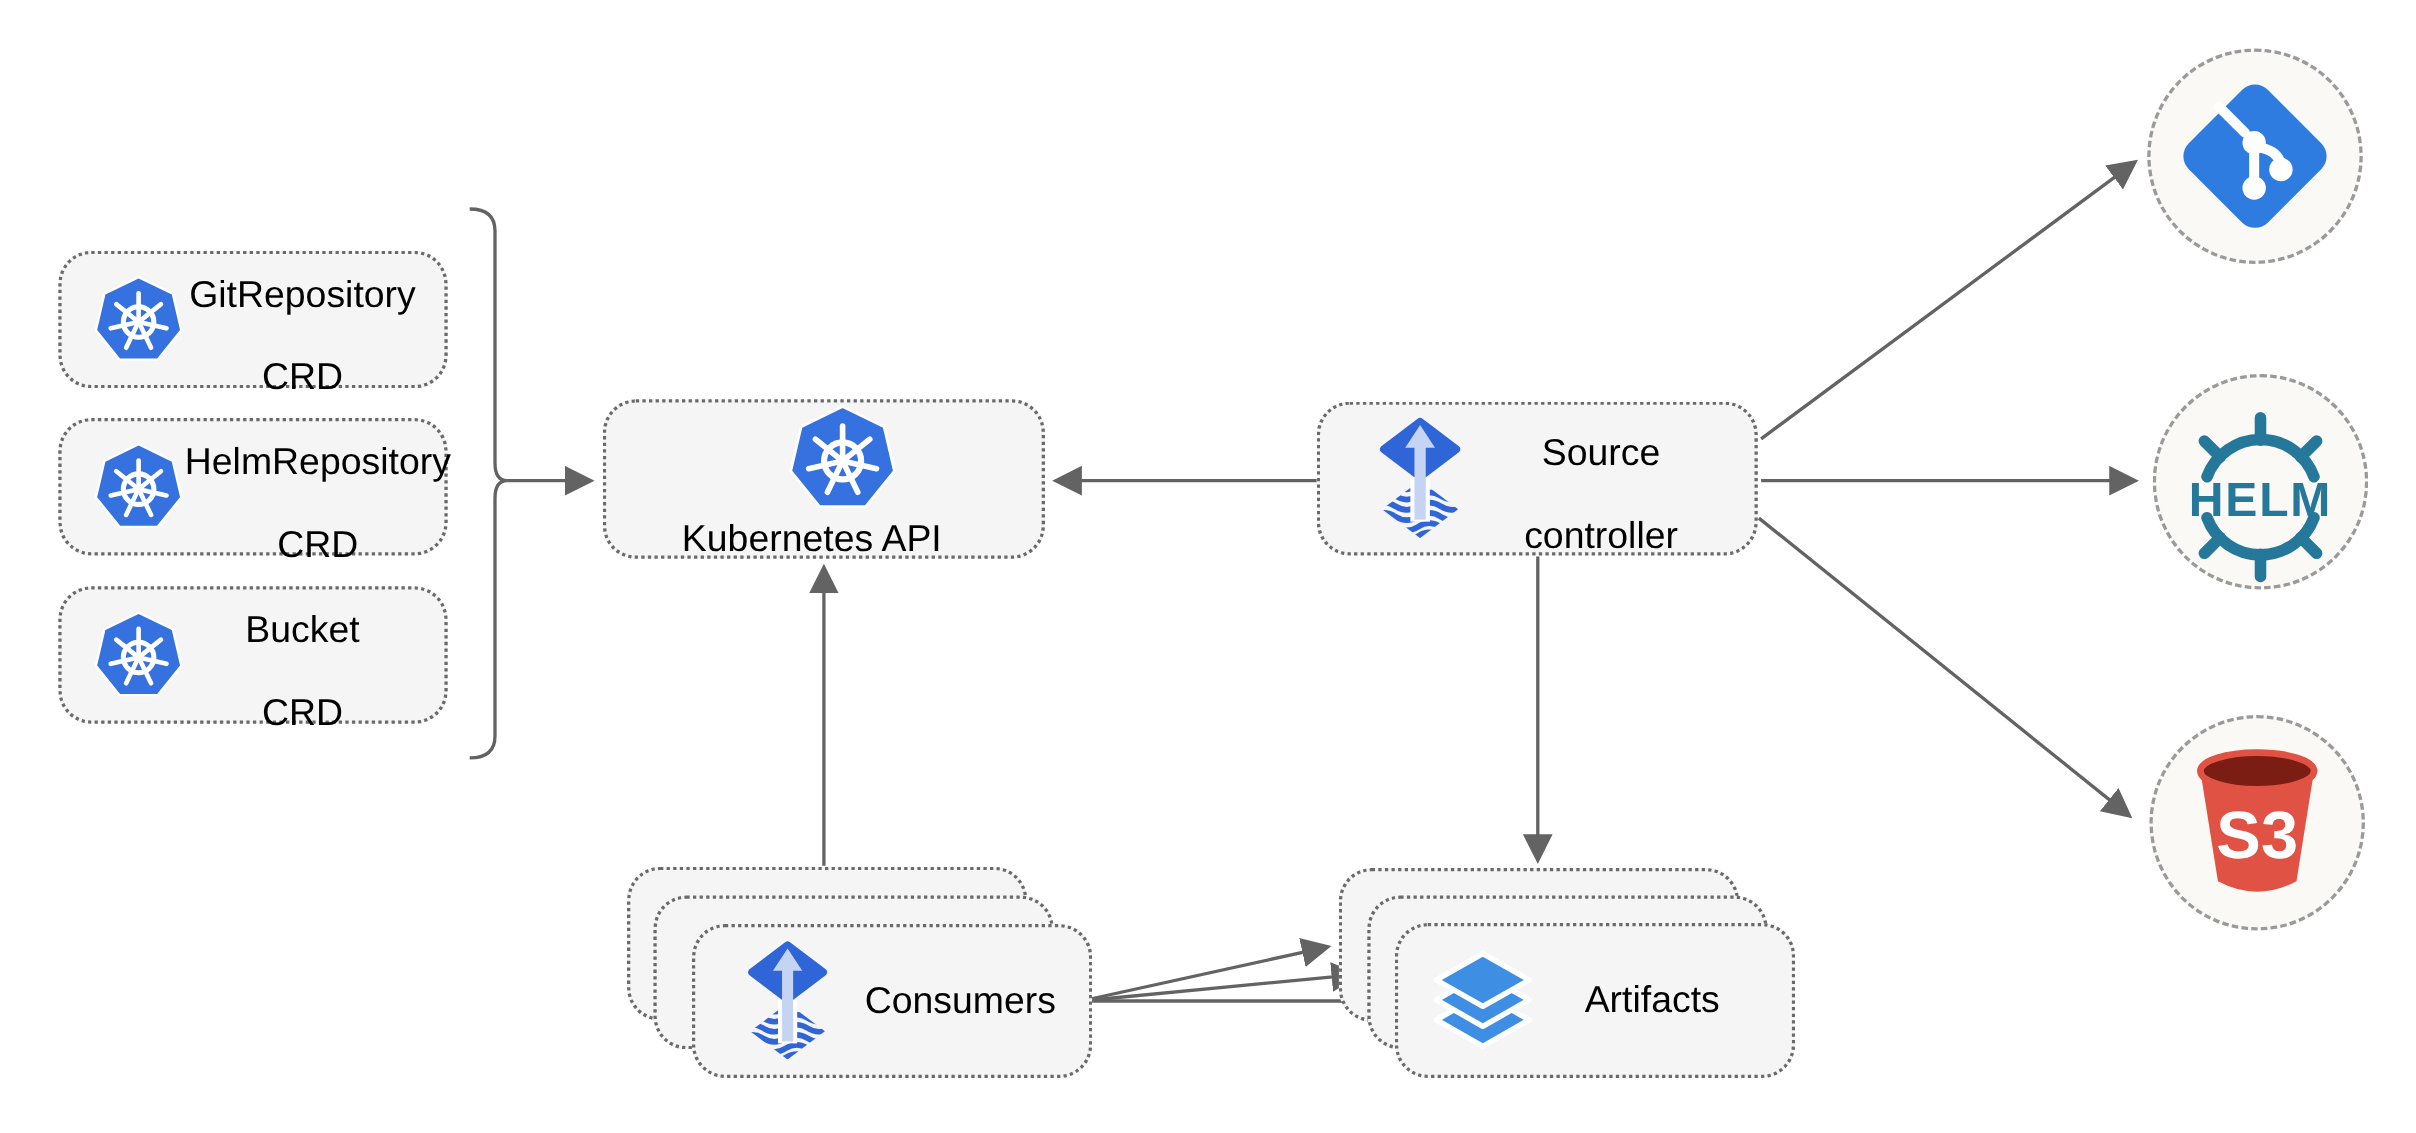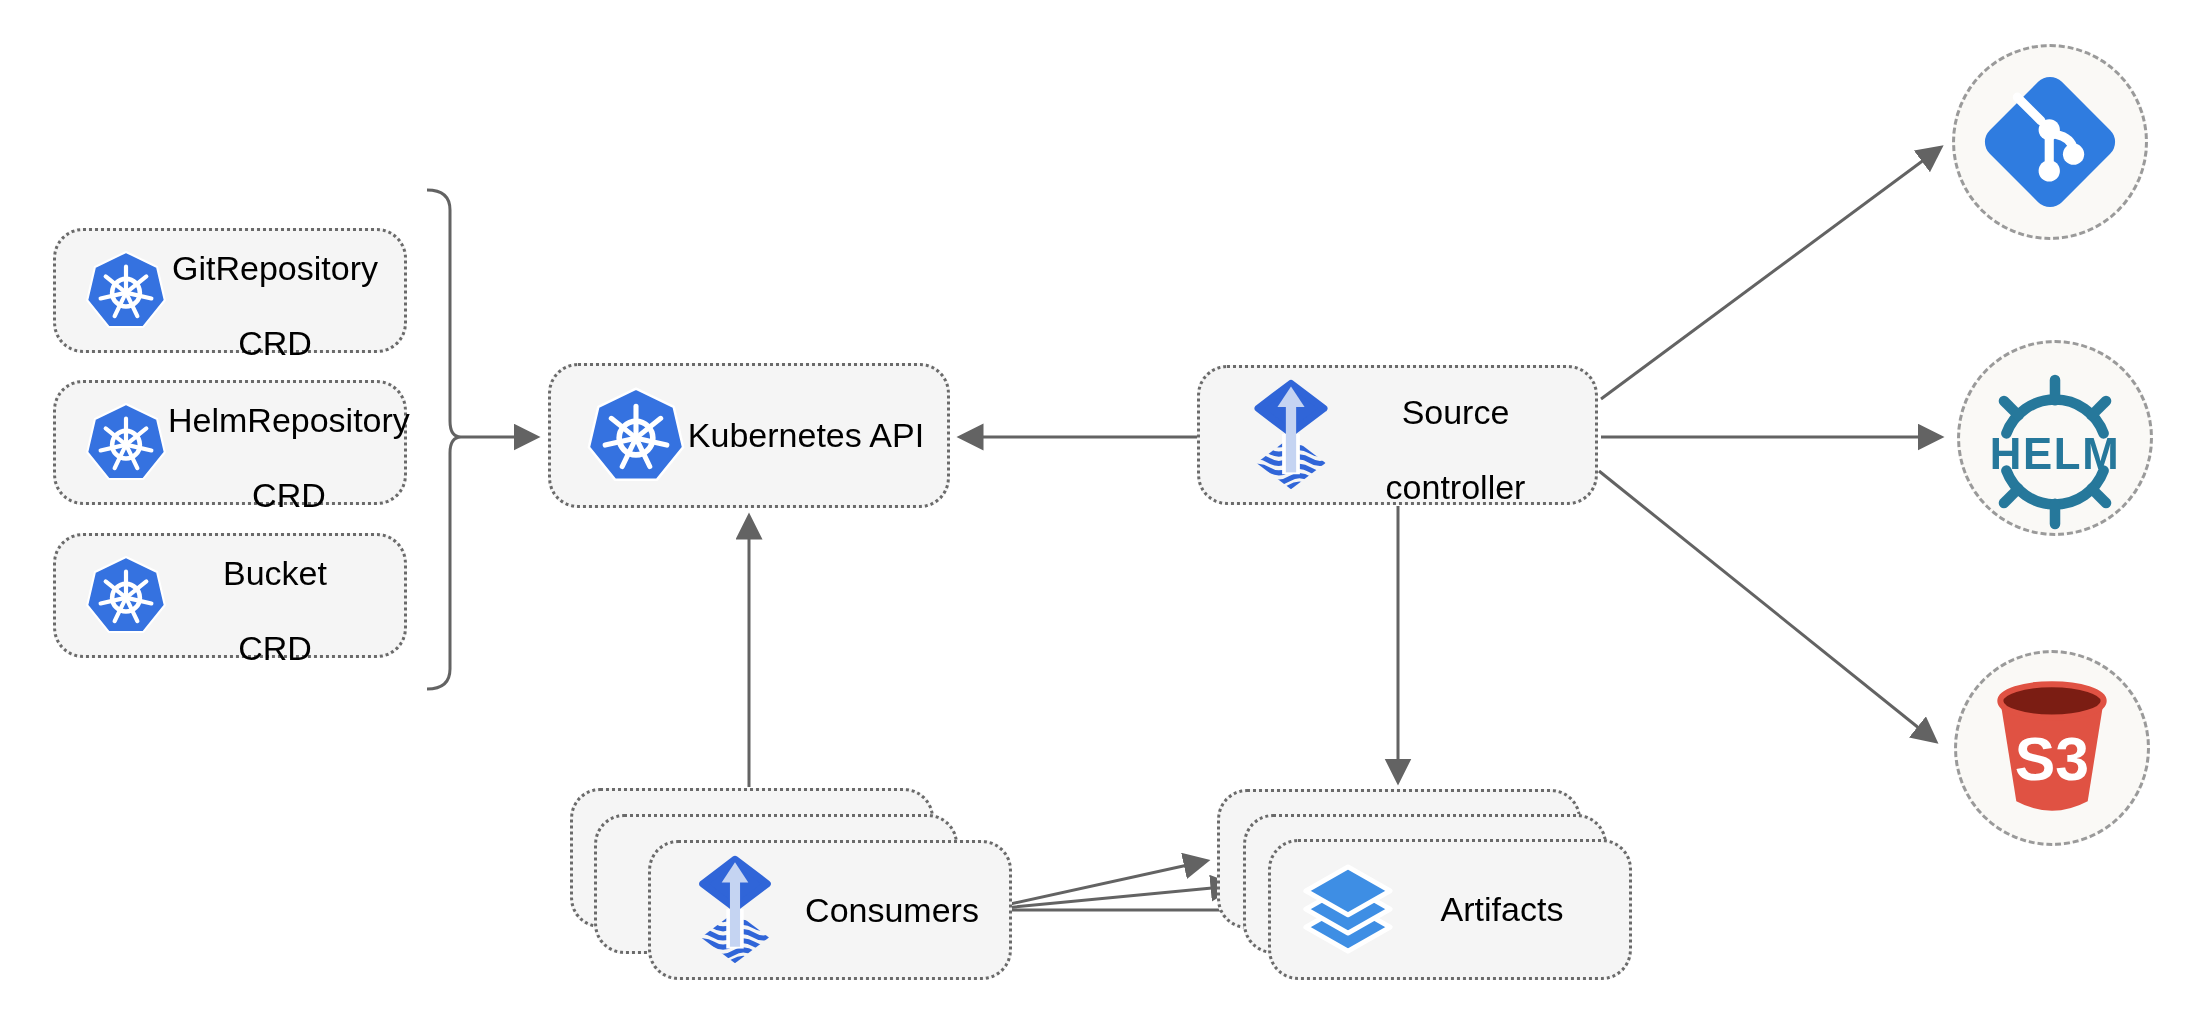--- a/index.html
+++ b/index.html
@@ -166,21 +166,21 @@
       <svg width="84" height="84" viewBox="0 0 100 100">
           <use href="#k8s-logo"></use>
         </svg>
     </span>
     <span class="lbl">
       <span class="ln">Bucket</span>
       <span class="ln">CRD</span>
     </span>
   </div>
 
-  <div class="node" style="left:548px; top:363px; width:402px; height:145px;">
+  <div class="node" style="left:548px; top:363px; width:402px; height:145px;flex-direction:column;">
     <span class="icon" style="margin-left:34px">
       <svg width="102" height="102" viewBox="0 0 100 100">
           <use href="#k8s-logo"></use>
         </svg>
     </span>
     <span class="lbl">Kubernetes API</span>
   </div>
 
   <div class="node" style="left:1197px; top:365px; width:401px; height:140px;justify-content:center;">
     <span class="icon" style="margin-left:44px">
@@ -189,21 +189,21 @@
         </svg>
     </span>
     <span class="lbl">
       <span class="ln">Source</span>
       <span class="ln">controller</span>
     </span>
   </div>
 
   <div class="stackback" style="left:570px; top:788px; width:364px; height:140px;"></div>
   <div class="stackback" style="left:594px; top:814px; width:364px; height:140px;"></div>
-  <div class="node" style="left:648px; top:840px; width:364px; height:140px;gap:16px;">
+  <div class="node" style="left:629px; top:840px; width:364px; height:140px;gap:16px;">
     <span class="icon" style="margin-left:38px">
       <svg width="92" height="112" viewBox="0 0 100 122">
           <use href="#flux-logo"></use>
         </svg>
     </span>
     <span class="lbl">Consumers</span>
   </div>
 
   <div class="stackback" style="left:1217px; top:789px; width:364px; height:140px;"></div>
   <div class="stackback" style="left:1243px; top:814px; width:364px; height:140px;"></div>

